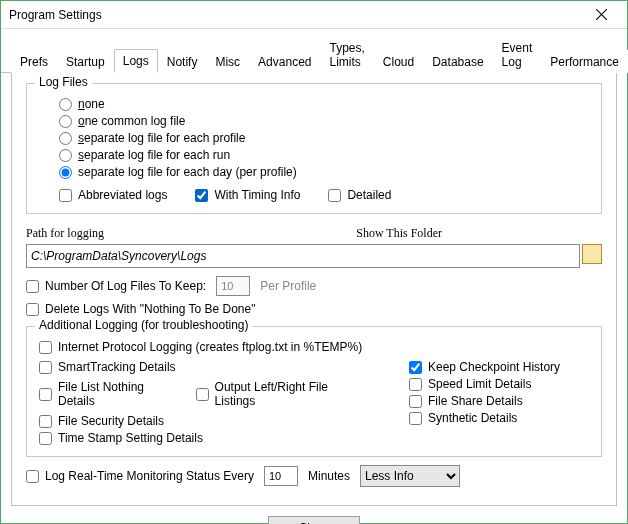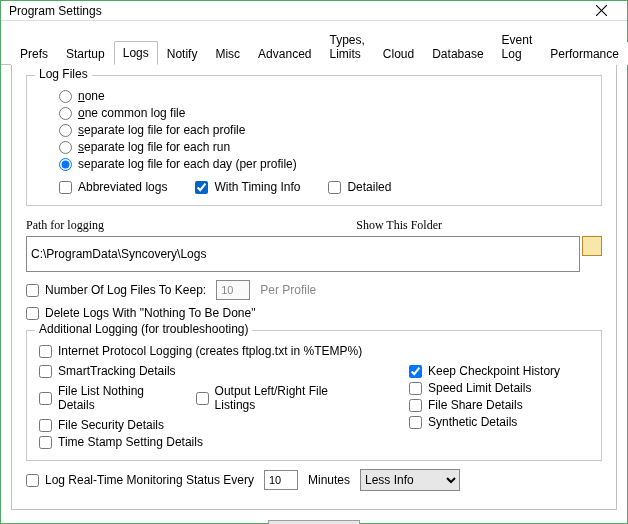--- a/index.html
+++ b/index.html
@@ -11,21 +11,21 @@
     background: #fff;
   }
   .window {
     width: 628px;
     height: 524px;
     border: 1px solid #4fa864;
     position: relative;
     background: #fff;
   }
   .titlebar {
-    height: 20px;
+    height: 28px;
     display: flex;
     align-items: center;
     justify-content: space-between;
     padding: 0 8px 0 8px;
     border-bottom: 1px solid #ddd;
   }
   .titlebar-title { font-size: 12px; }
   .close-x {
     width: 36px;
     height: 100%;
@@ -99,24 +99,25 @@
     margin-top: 6px;
     font-family: Liberation Serif, serif;
   }
   .path-input {
     margin-top: 3px;
     display: flex;
     align-items: stretch;
   }
   .path-input input[type=text] {
     flex: 1;
-    height: 36px;
+    height: 24px;
     border: 1px solid #888;
     padding: 0 4px;
     font-size: 12px;
+    font-style: italic;
   }
   .folder-btn {
     width: 20px;
     height: 20px;
     border: 1px solid #b58a2a;
     background: #f8e7aa;
     margin-left: 2px;
     cursor: pointer;
     display: inline-block;
   }

